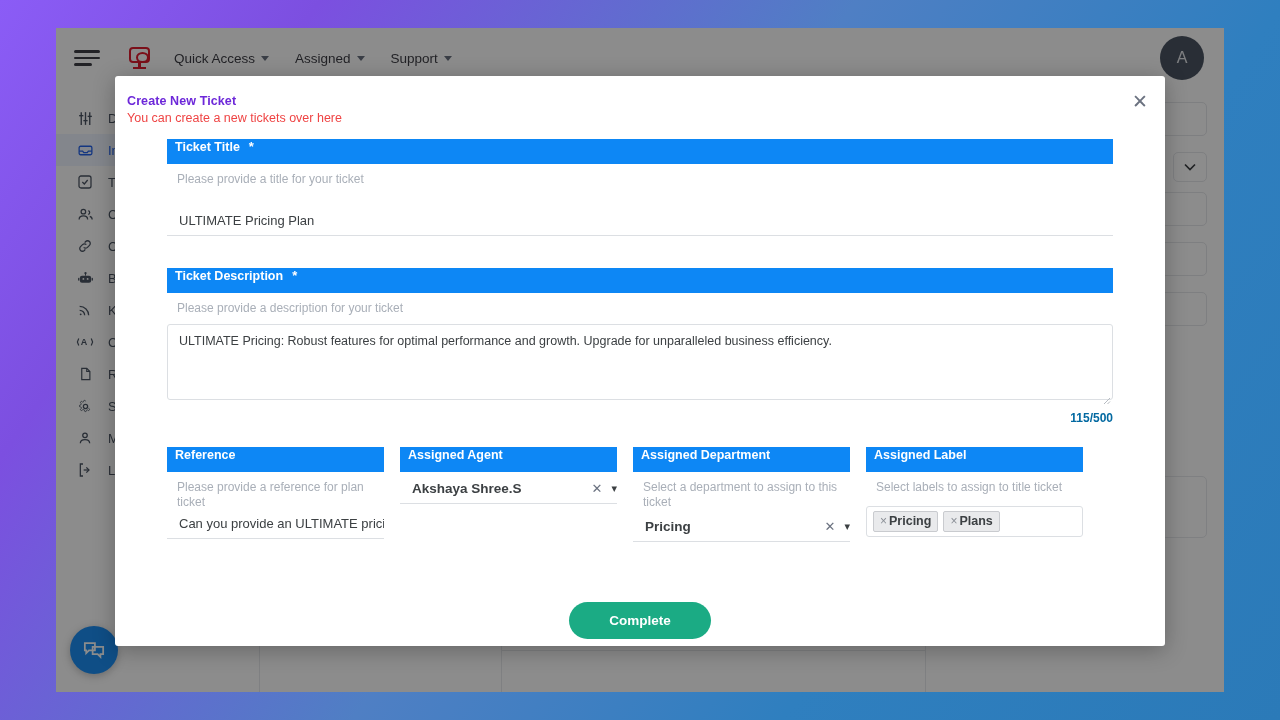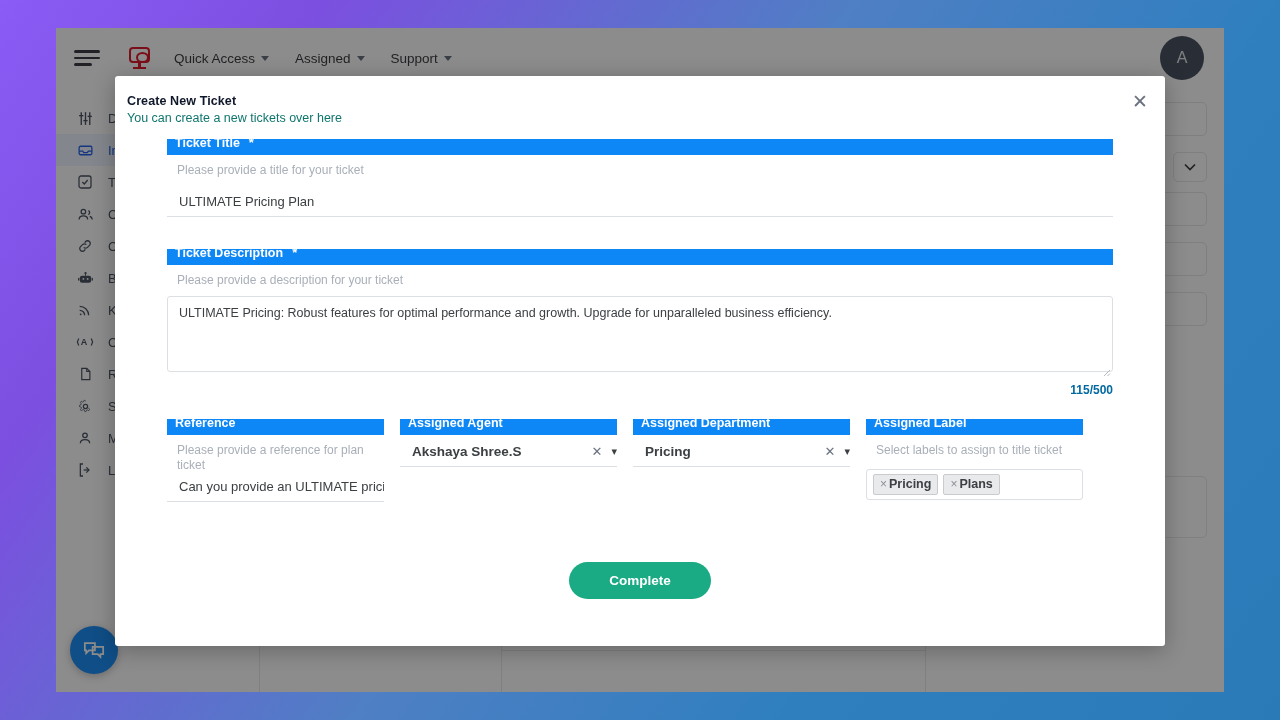--- a/index.html
+++ b/index.html
@@ -98,43 +98,43 @@
   }
   
   #modal {
     position:absolute; left: 59px; top: 48px;
     width: 1050px; height: 570px;
     background:#fff; border-radius:3px;
     box-shadow: 0 4px 22px rgba(0,0,0,.28);
     overflow:hidden;
   }
   #modal-head { padding: 18px 22px 0 12px; position:relative; }
-  #modal-title { font-size: 12.5px; font-weight: bold; color:#0f172a; letter-spacing:.1px; }
-  #modal-sub { font-size: 12.5px; color:#0f766e; margin-top: 3px; }
+  #modal-title { font-size: 12.5px; font-weight: bold; color:#6d28d9; letter-spacing:.1px; }
+  #modal-sub { font-size: 12.5px; color:#ef4444; margin-top: 3px; }
   #modal-close {
     position:absolute; right: 14px; top: 14px;
     width:22px;height:22px; color:#6b7280; cursor:pointer;
     display:flex;align-items:center;justify-content:center; font-size:19px; line-height:1;
   }
   #modal-body { padding: 0 52px; }
   .field-head {
     background:#0d87f5; color:#fff; font-size:12.5px; font-weight:bold;
     padding: 3px 8px 12px; display:flex; align-items:center; gap:9px;
-    height: 16px; line-height: 14px;
+    height: 25px; line-height: 14px;
   }
   .field-head .req { color:#fff; font-size:13px; line-height: 6px; }
   .field-hint { font-size:12px; color:#a9afb8; padding: 8px 0 0 10px; line-height:15px; }
   .line-input {
     border:none; border-bottom:1px solid #dcdfe3;
     width: 100%; font-size:13px; color:#3c4043;
     font-family:"Liberation Sans", sans-serif;
     padding: 6px 0 7px 12px; outline:none; background:transparent;
   }
   #ticket-title-row { margin-top: 14px; }
-  #ticket-title-input { margin-top: 10px; }
+  #ticket-title-input { margin-top: 20px; }
   #desc-row { margin-top: 32px; }
   #desc-box {
     margin-top: 8px; width:100%; height: 76px;
     border:1px solid #dcdfe3; border-radius:3px;
     font-size:12.5px; color:#3c4043; padding: 9px 11px;
     font-family:"Liberation Sans", sans-serif; resize:none; outline:none;
     position: relative;
   }
   #desc-wrap { position: relative; }
   #desc-grip { position:absolute; right:2px; bottom:2px; width:11px; height:11px; }
@@ -416,20 +416,21 @@
               <span class="select-val">Akshaya Shree.S</span>
               <span class="sel-x">✕</span>
               <span class="sel-caret">▾</span>
             </div>
           </div>
 
           <div class="qcol">
             <div class="field-head">
               <span>Assigned Department</span>
             </div>
+            <div class="field-hint">Select a department to assign to this ticket</div>
             <div class="select-line">
               <span class="select-val">Pricing</span>
               <span class="sel-x">✕</span>
               <span class="sel-caret">▾</span>
             </div>
           </div>
 
           <div class="qcol">
             <div class="field-head">
               <span>Assigned Label</span>

